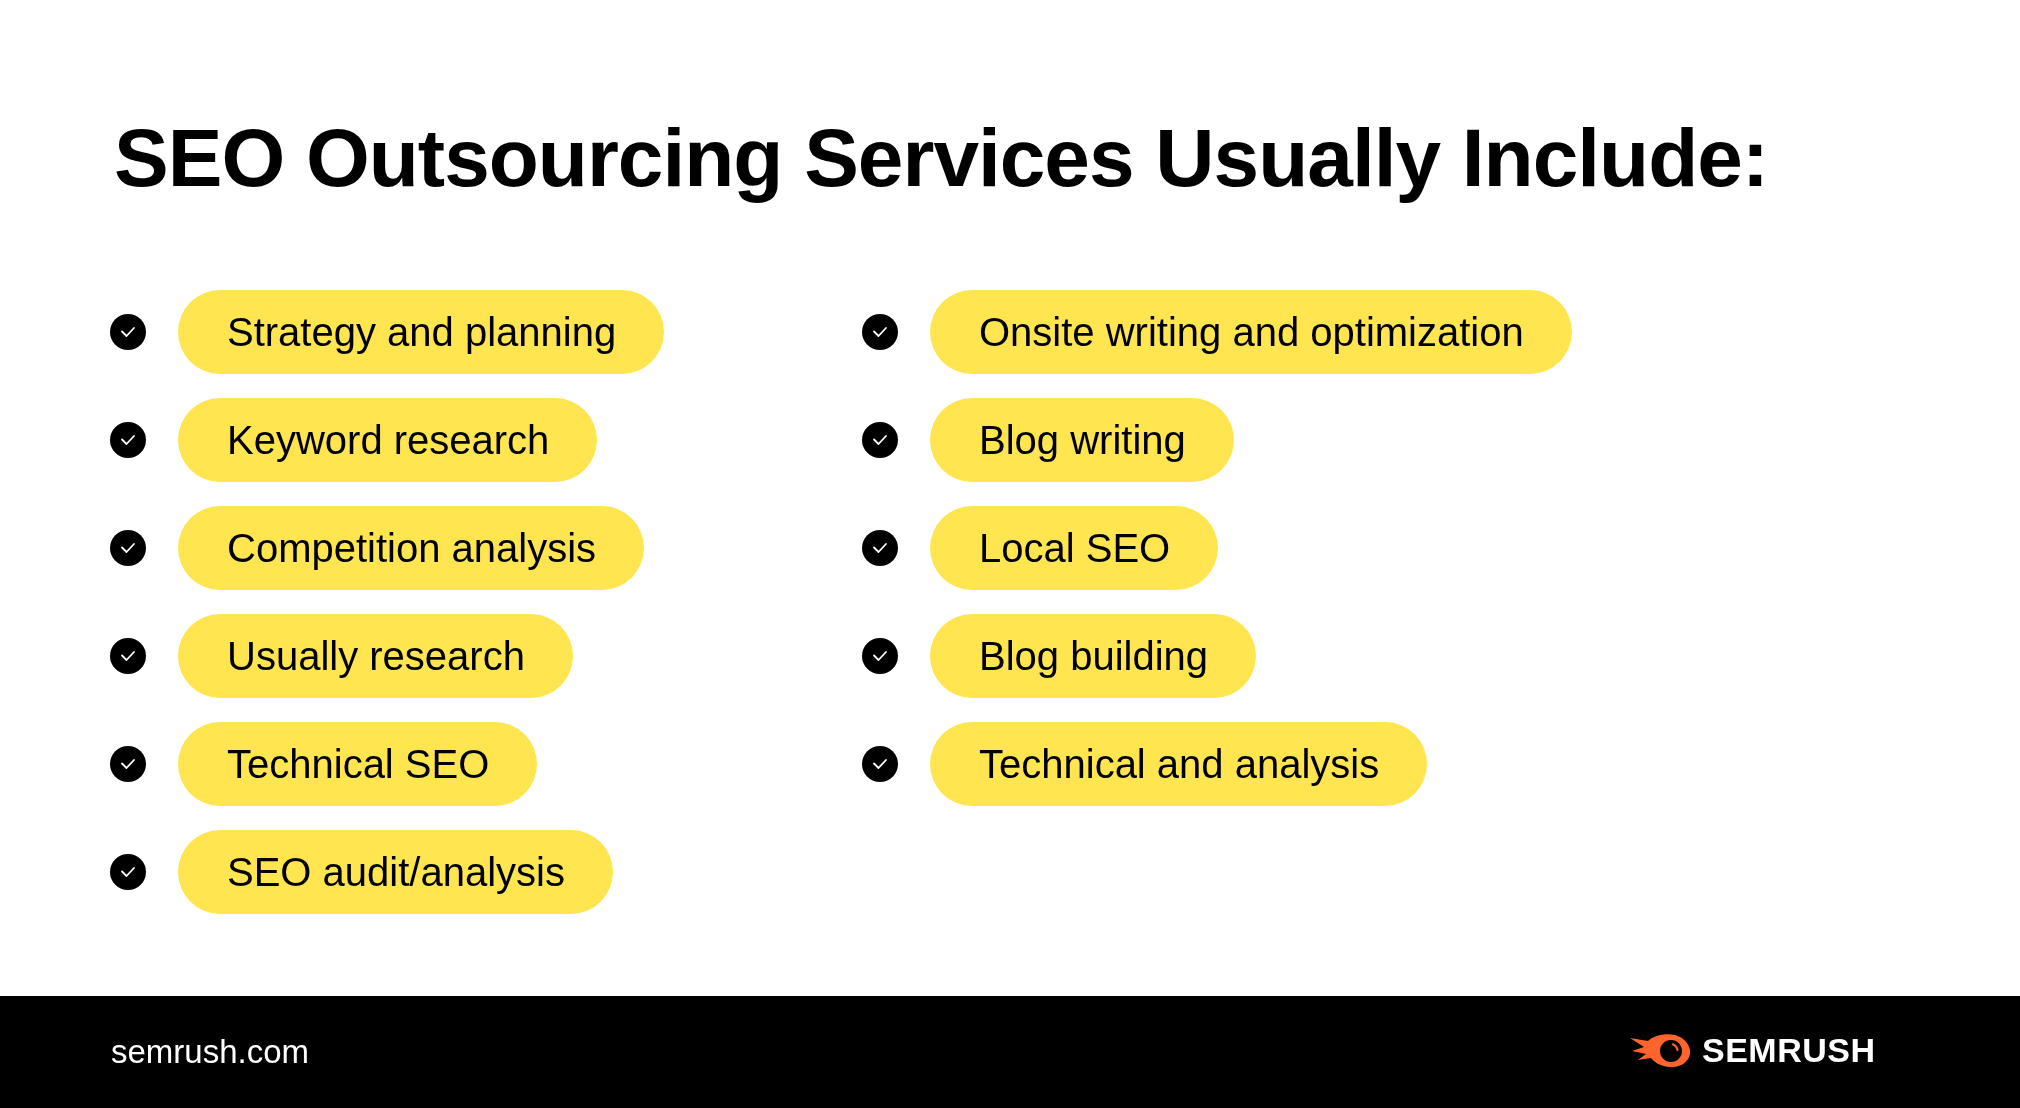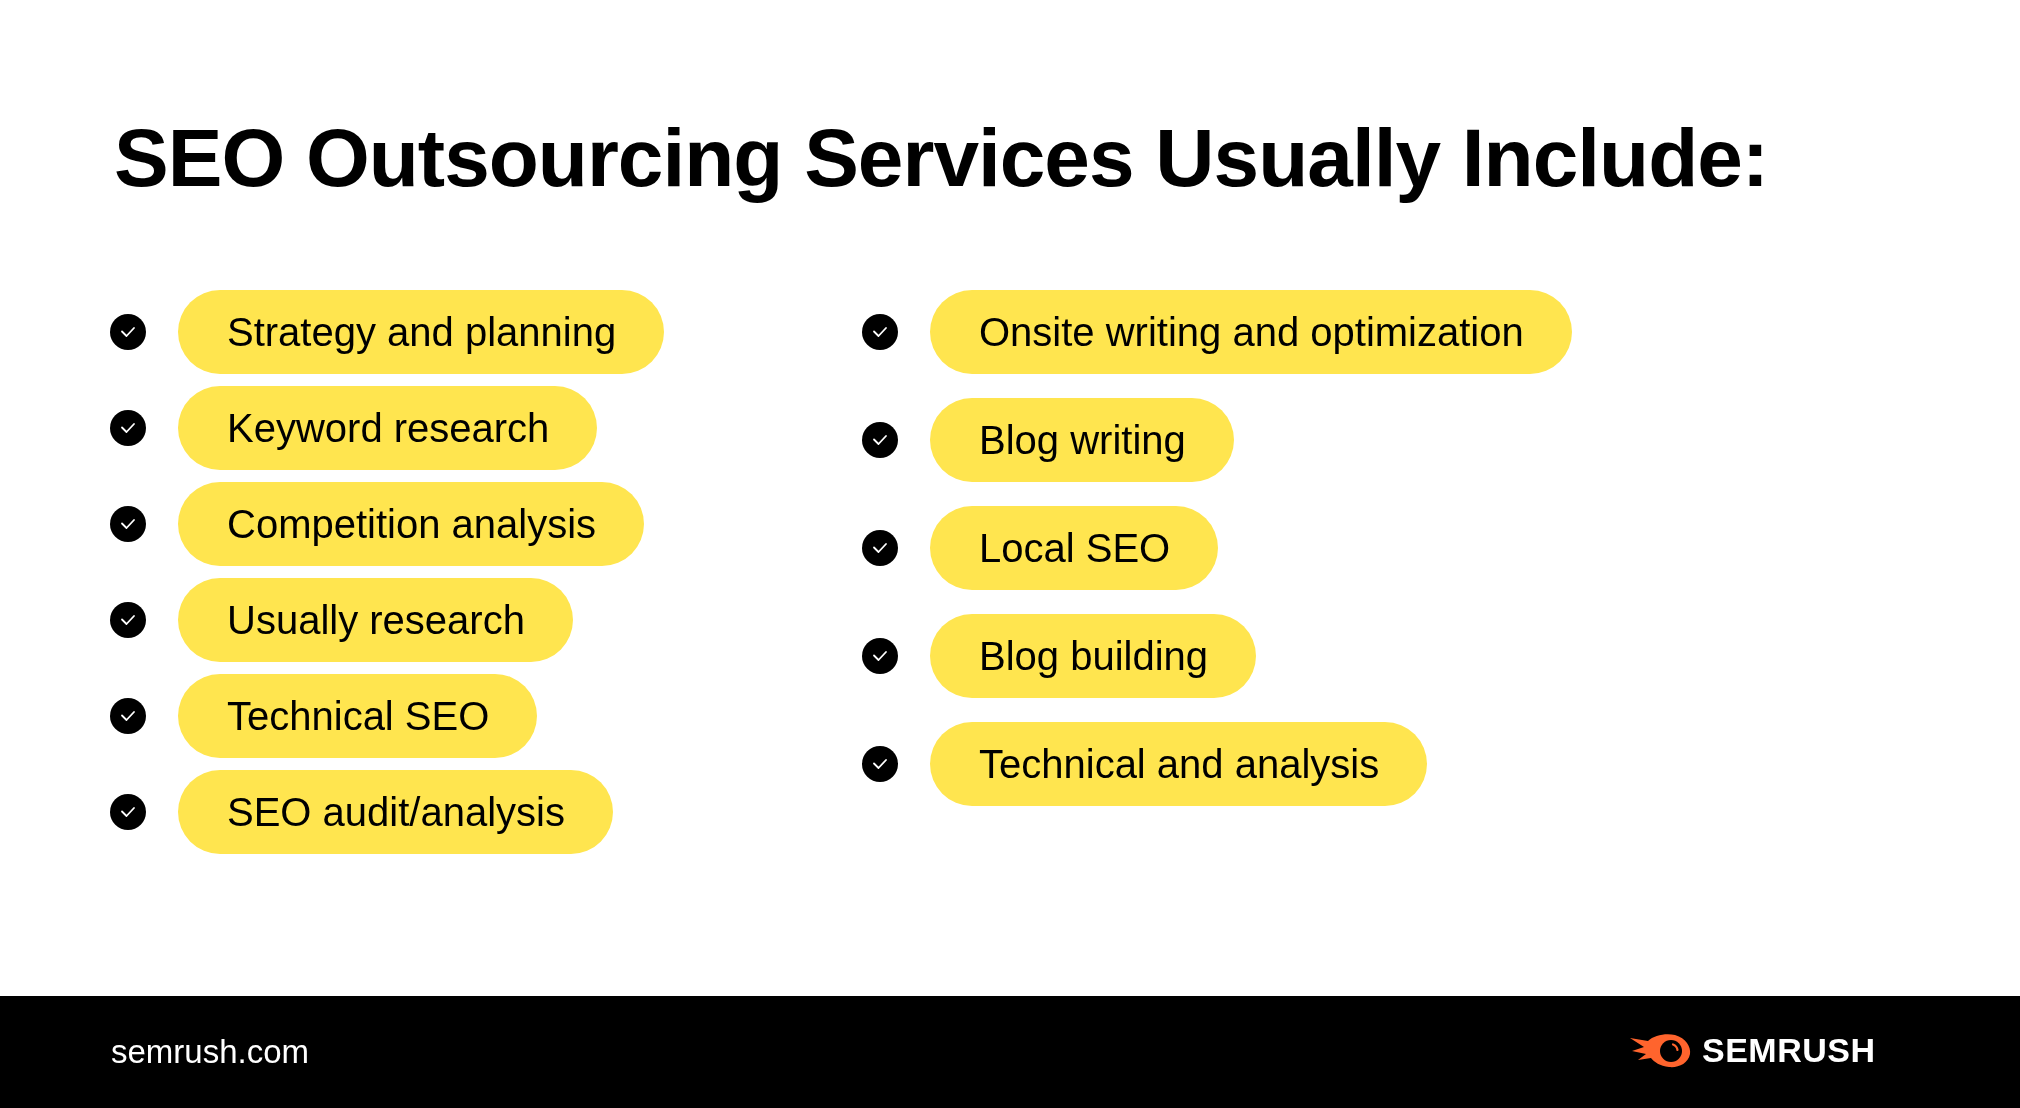--- a/index.html
+++ b/index.html
@@ -27,21 +27,21 @@
     white-space: nowrap;
     color: #000;
   }
   .column {
     position: absolute;
     top: 290px;
     display: flex;
     flex-direction: column;
     gap: 24px;
   }
-  .col-left { left: 110px; gap: 12px; }
+  .col-left { left: 110px; }
   .col-right { left: 862px; }
   .item {
     display: flex;
     align-items: center;
     height: 84px;
   }
   .check {
     width: 36px;
     height: 36px;
     border-radius: 50%;

